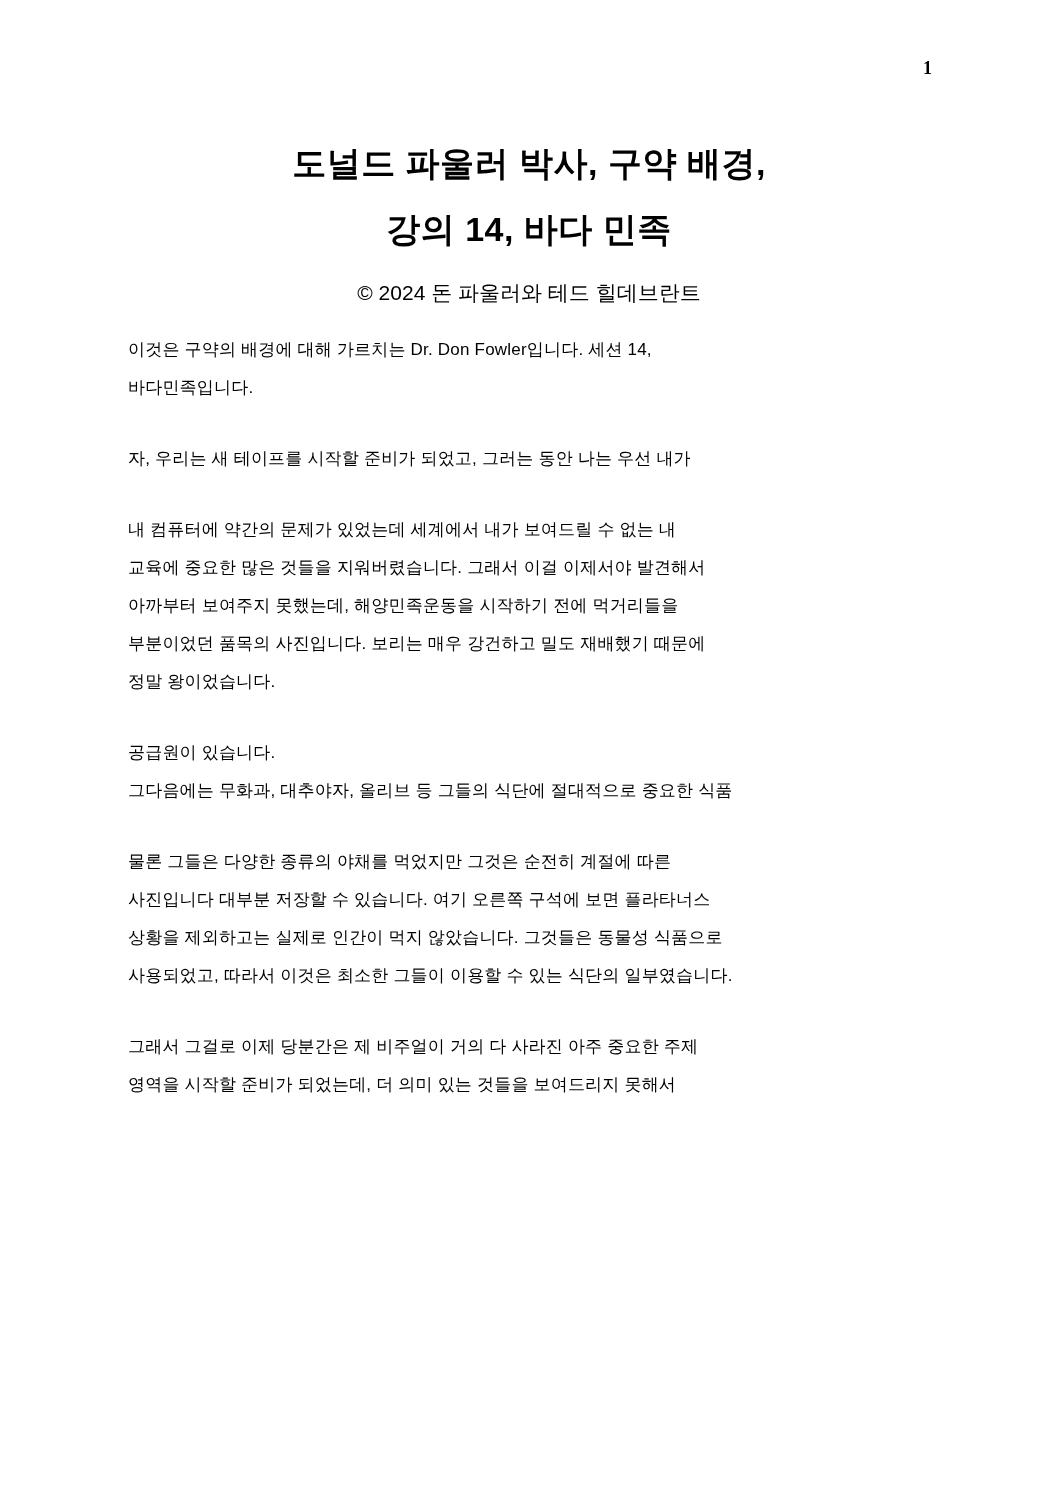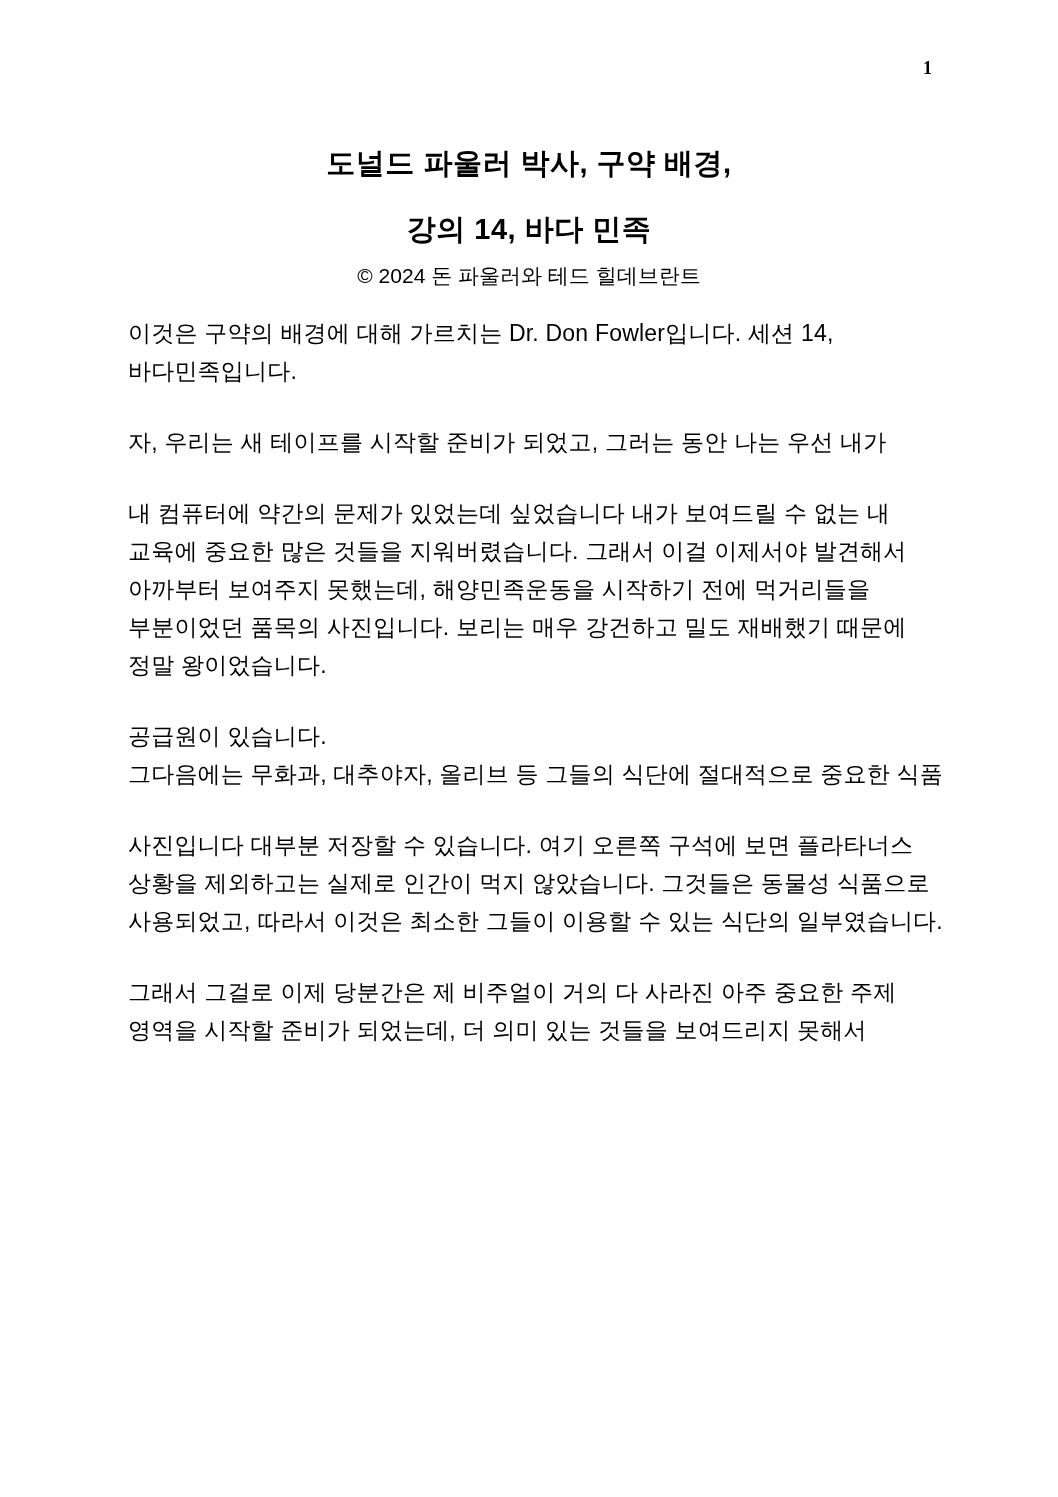--- a/index.html
+++ b/index.html
@@ -27,41 +27,41 @@
     font-weight: 700;
     color: #000000;
   }
   .content {
     padding: 130px 128px 0 128px;
     box-sizing: border-box;
   }
   .doc-title {
     margin: 0;
     text-align: center;
-    font-size: 29px;
+    font-size: 34px;
     font-weight: 700;
     line-height: 66px;
     letter-spacing: 0.5px;
   }
   .doc-title .title-line {
     display: block;
   }
   .copyright {
-    margin: 0;
+    margin: 17px;
     text-align: center;
     font-size: 21px;
     font-weight: 400;
     line-height: 28px;
   }
   .body-text {
     margin-top: 24px;
   }
   .body-text p {
     margin: 0 0 33px 0;
-    font-size: 23px;
+    font-size: 17px;
     font-weight: 400;
     line-height: 38px;
     letter-spacing: 0.2px;
   }
   .body-text .text-line {
     display: block;
     white-space: nowrap;
   }
 </style>
 </head>
@@ -85,33 +85,34 @@
       <p>
         <span class="text-line">이것은 구약의 배경에 대해 가르치는 Dr. Don Fowler입니다. 세션 14,</span>
         <span class="text-line">바다민족입니다.</span>
       </p>
 
       <p>
         <span class="text-line">자, 우리는 새 테이프를 시작할 준비가 되었고, 그러는 동안 나는 우선 내가</span>
       </p>
 
       <p>
-        <span class="text-line">내 컴퓨터에 약간의 문제가 있었는데 싶었습니다 내가 보여드릴 수 없는 내</span>
+        <span class="text-line">내 컴퓨터에 약간의 문제가 있었는데 세계에서 내가 보여드릴 수 없는 내</span>
         <span class="text-line">교육에 중요한 많은 것들을 지워버렸습니다. 그래서 이걸 이제서야 발견해서</span>
         <span class="text-line">아까부터 보여주지 못했는데, 해양민족운동을 시작하기 전에 먹거리들을</span>
         <span class="text-line">부분이었던 품목의 사진입니다. 보리는 매우 강건하고 밀도 재배했기 때문에</span>
         <span class="text-line">정말 왕이었습니다.</span>
       </p>
 
       <p>
         <span class="text-line">공급원이 있습니다.</span>
         <span class="text-line">그다음에는 무화과, 대추야자, 올리브 등 그들의 식단에 절대적으로 중요한 식품</span>
       </p>
 
       <p>
+        <span class="text-line">물론 그들은 다양한 종류의 야채를 먹었지만 그것은 순전히 계절에 따른</span>
         <span class="text-line">사진입니다 대부분 저장할 수 있습니다. 여기 오른쪽 구석에 보면 플라타너스</span>
         <span class="text-line">상황을 제외하고는 실제로 인간이 먹지 않았습니다. 그것들은 동물성 식품으로</span>
         <span class="text-line">사용되었고, 따라서 이것은 최소한 그들이 이용할 수 있는 식단의 일부였습니다.</span>
       </p>
 
       <p>
         <span class="text-line">그래서 그걸로 이제 당분간은 제 비주얼이 거의 다 사라진 아주 중요한 주제</span>
         <span class="text-line">영역을 시작할 준비가 되었는데, 더 의미 있는 것들을 보여드리지 못해서</span>
       </p>
 

